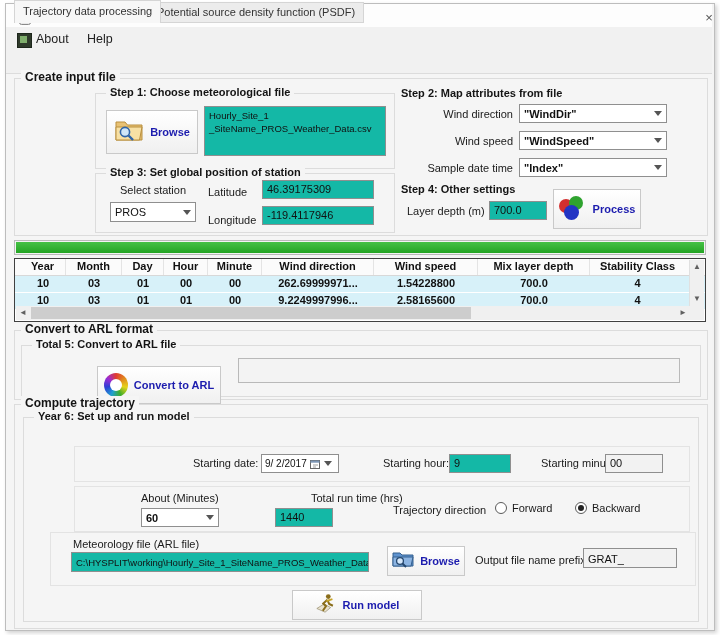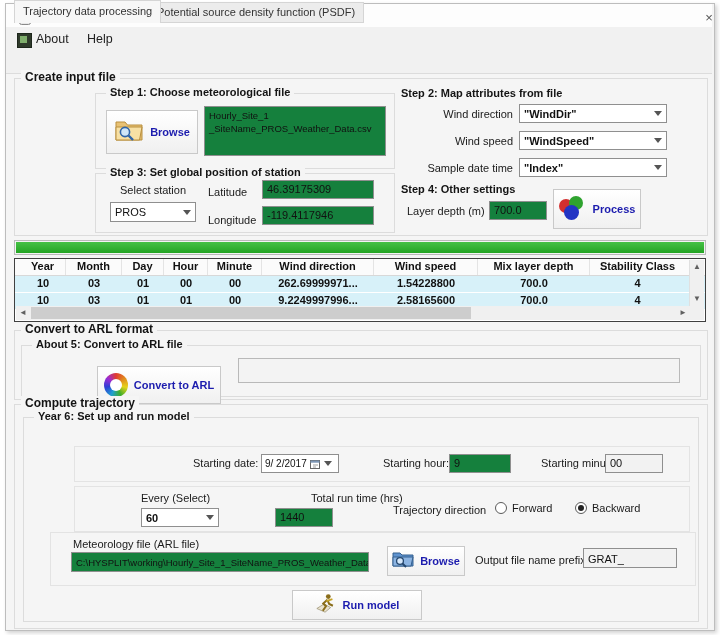--- a/index.html
+++ b/index.html
@@ -26,21 +26,21 @@
   
   .group{position:absolute;border:1px solid #dcdcdc;background:#f5f5f5;}
   .group-title{position:absolute;top:-9px;left:6px;background:#f5f5f5;padding:0 4px;
                font-size:12px;font-weight:bold;color:#141414;white-space:nowrap;}
   .inner{position:absolute;border:1px solid #dcdcdc;}
   .inner-title{position:absolute;top:-8px;left:10px;background:#f5f5f5;padding:0 4px;
                font-size:11px;font-weight:bold;color:#141414;white-space:nowrap;}
   .lbl{position:absolute;font-size:11px;color:#1a1a1a;white-space:nowrap;}
   .steplbl{position:absolute;font-size:11px;font-weight:bold;color:#141414;white-space:nowrap;}
   
-  .tbox{position:absolute;background:#15803d;border:1px solid #8f8f8f;font-size:11px;color:#111;
+  .tbox{position:absolute;background:#14b8a6;border:1px solid #8f8f8f;font-size:11px;color:#111;
         padding:2px 3px 0 4px;box-sizing:border-box;white-space:nowrap;overflow:hidden;}
   .tbox.dim{background:#f2f2f2;}
   .combo{position:absolute;background:#fff;border:1px solid #8f8f8f;box-sizing:border-box;
          display:flex;align-items:center;justify-content:space-between;padding:0 4px;}
   .combo .val{font-size:11px;font-weight:bold;color:#111;white-space:nowrap;overflow:hidden;}
   .caret{width:0;height:0;border-left:4px solid transparent;border-right:4px solid transparent;
          border-top:5px solid #555;margin-left:4px;flex:0 0 auto;}
   .btn{position:absolute;background:linear-gradient(#ffffff,#f0f0f0);border:1px solid #c9c9c9;
        display:flex;align-items:center;justify-content:center;gap:6px;box-sizing:border-box;cursor:default;}
   .btn-label{color:#1c1cae;font-weight:bold;font-size:11px;white-space:nowrap;}
@@ -221,21 +221,21 @@
       <span class="scroll-arrow" style="left:0;">◄</span>
       <span class="hthumb"></span>
       <span class="scroll-arrow" style="right:0;">►</span>
     </div>
     <div class="corner"></div>
   </div>
 
   <div class="group" style="left:14px;top:330px;width:692px;height:68px;">
     <span class="group-title">Convert to ARL format</span>
     <div class="inner" style="left:6px;top:14px;width:678px;height:50px;">
-      <span class="inner-title">About 5: Convert to ARL file</span>
+      <span class="inner-title">Total 5: Convert to ARL file</span>
       <div class="btn" style="left:75px;top:20px;width:124px;height:38px;">
         <span class="ring-icon"></span>
         <span class="btn-label">Convert to ARL</span>
       </div>
       <div class="pbar" style="left:216px;top:12px;width:442px;height:25px;"></div>
     </div>
   </div>
 
   <div class="group" style="left:14px;top:404px;width:692px;height:223px;">
     <span class="group-title">Compute trajectory</span>
@@ -256,21 +256,21 @@
           </span>
           <span class="caret" style="margin-left:1px;"></span>
         </div>
         <span class="lbl" style="left:308px;top:10px;">Starting hour:</span>
         <div class="tbox" style="left:374px;top:7px;width:62px;height:19px;">9</div>
         <span class="lbl" style="left:466px;top:10px;">Starting minute:</span>
         <div class="tbox dim" style="left:530px;top:7px;width:58px;height:19px;">00</div>
       </div>
 
       <div class="inner" style="left:50px;top:68px;width:614px;height:44px;border-color:#e3e3e3;">
-        <span class="lbl" style="left:66px;top:5px;">Every (Select)</span>
+        <span class="lbl" style="left:66px;top:5px;">About (Minutes)</span>
         <div class="combo" style="left:66px;top:21px;width:78px;height:19px;">
           <span class="val">60</span>
           <span class="caret"></span>
         </div>
         <span class="lbl" style="left:188px;top:5px;margin-left:48px;">Total run time (hrs)</span>
         <div class="tbox" style="left:200px;top:21px;width:58px;height:19px;">1440</div>
         <span class="lbl" style="left:318px;top:17px;">Trajectory direction</span>
         <span class="radio" style="left:420px;top:15px;">
           <span class="ring"></span>
           <span class="rlbl">Forward</span>

